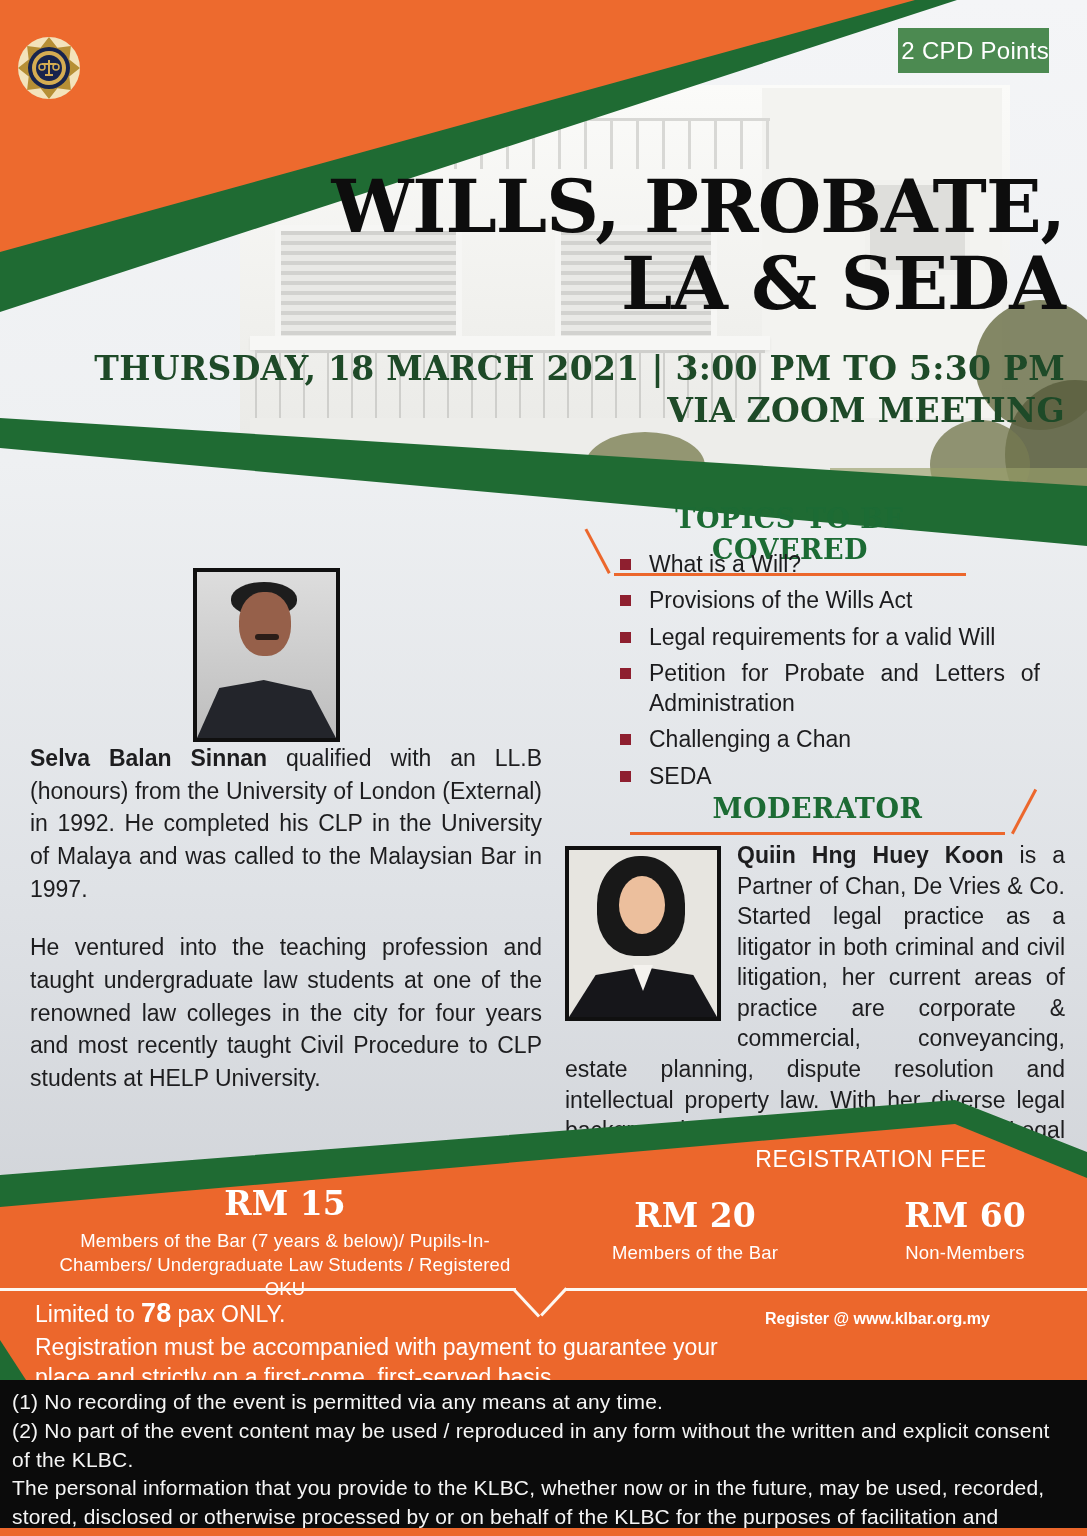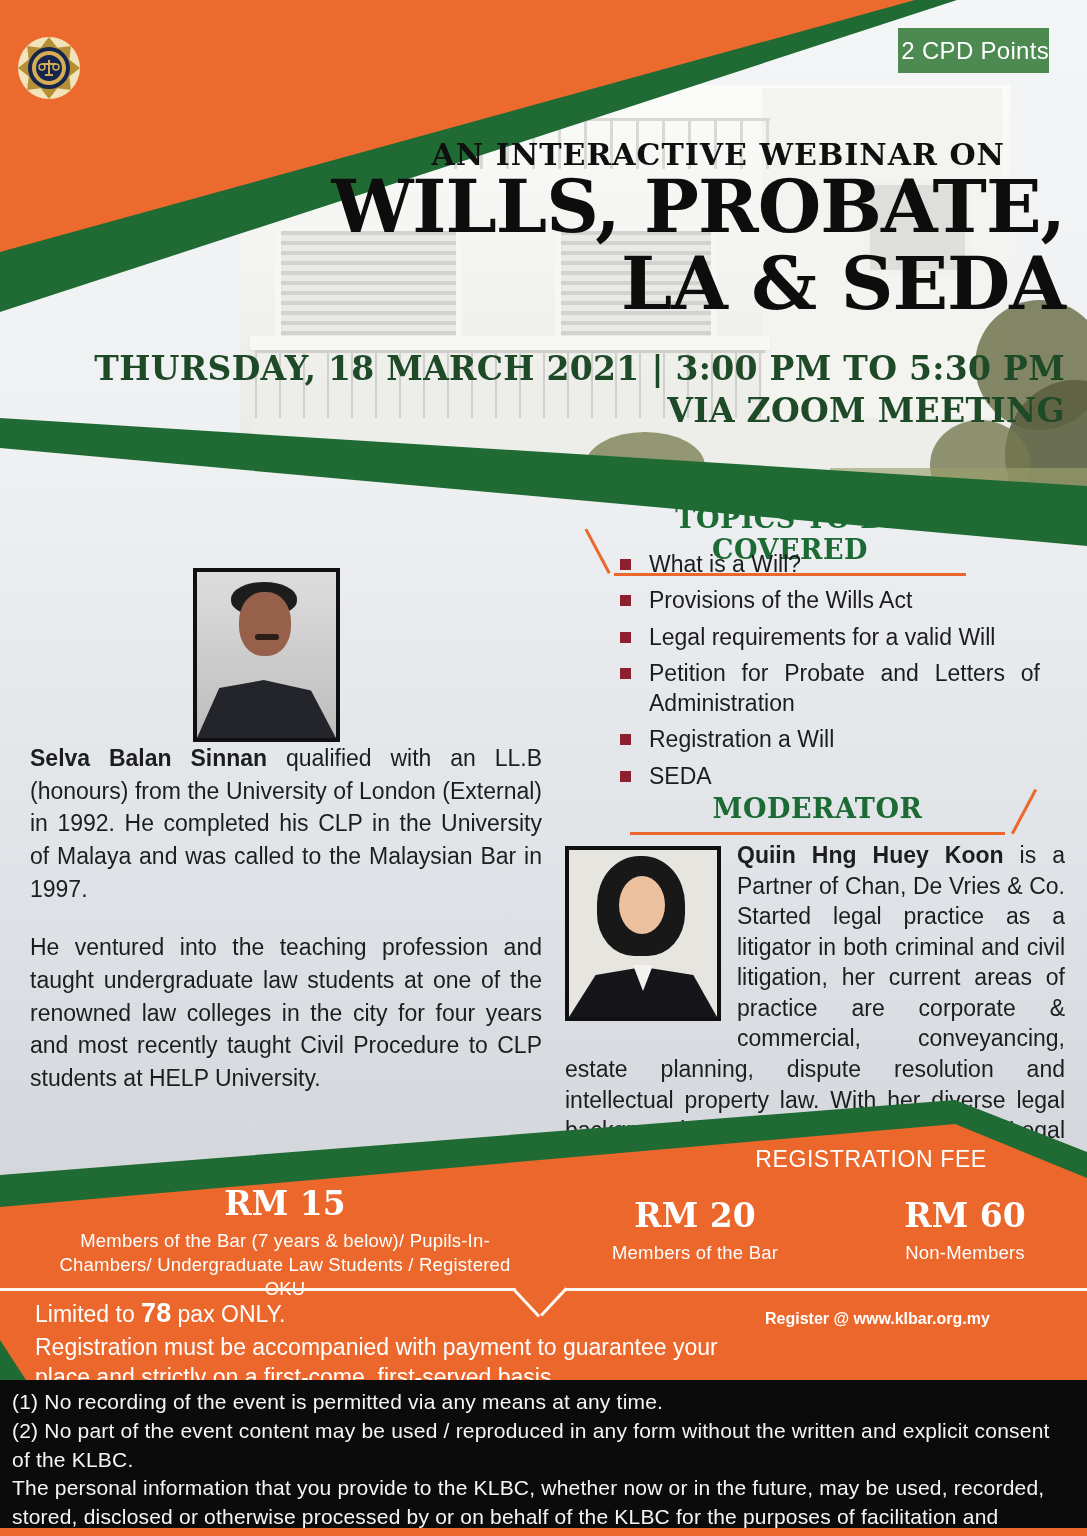--- a/index.html
+++ b/index.html
@@ -143,21 +143,20 @@
     <circle cx="32" cy="32" r="13" fill="#17244d"></circle>
     <path d="M32 24 v15 M25 28 h14 M28 39 h8" stroke="#d5ad52" stroke-width="2" fill="none"></path>
     <circle cx="25" cy="31" r="3" fill="none" stroke="#d5ad52" stroke-width="1.5"></circle>
     <circle cx="39" cy="31" r="3" fill="none" stroke="#d5ad52" stroke-width="1.5"></circle>
   </svg>
 
   <div class="abs cpd">
     <span>2 CPD Points</span>
   </div>
 
-  <div class="abs kicker serif">AN INTERACTIVE WEBINAR ON</div>
   <div class="abs title serif">
     <div>WILLS, PROBATE,</div>
     <div>LA &amp; SEDA</div>
   </div>
   <div class="abs when serif">
     <div>THURSDAY, 18 MARCH 2021 | 3:00 PM TO 5:30 PM</div>
     <div>VIA ZOOM MEETING</div>
   </div>
 
   <div class="abs rule rule-topics">
@@ -192,21 +191,21 @@
     <li>
         <span class="sq"></span>
         <span>Legal requirements for a valid Will</span>
       </li>
     <li>
         <span class="sq"></span>
         <span>Petition for Probate and Letters of Administration</span>
       </li>
     <li>
         <span class="sq"></span>
-        <span>Registration a Will</span>
+        <span>Challenging a Chan</span>
       </li>
     <li>
         <span class="sq"></span>
         <span>SEDA</span>
       </li>
   </ul>
 
   <div class="abs mod-col">
     <div class="photo-frame mod-photo">
       <div class="abs md-hair"></div>

